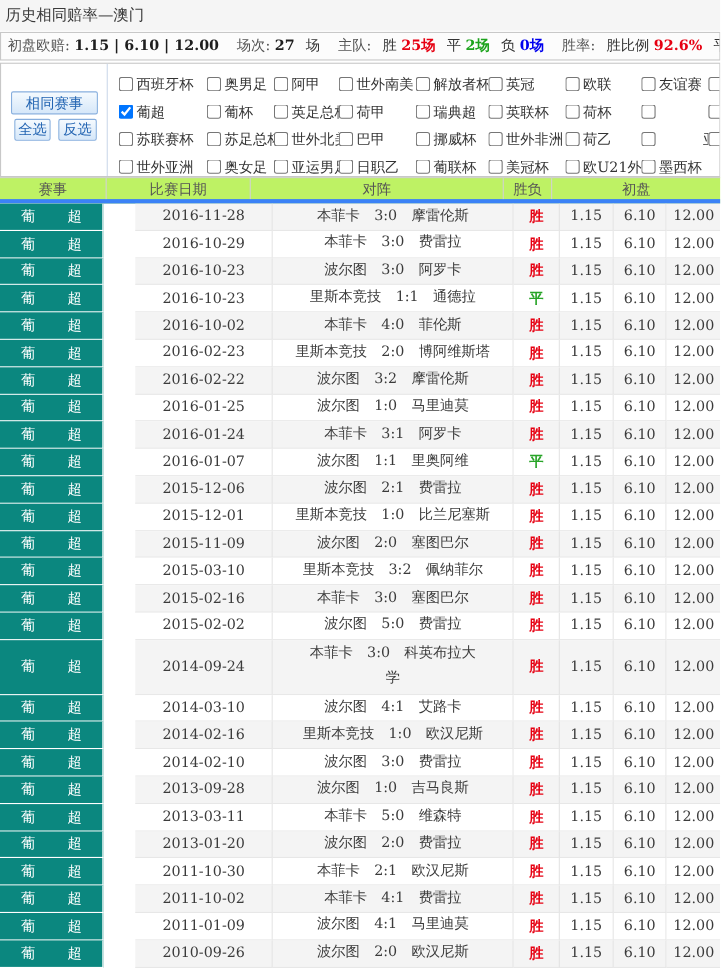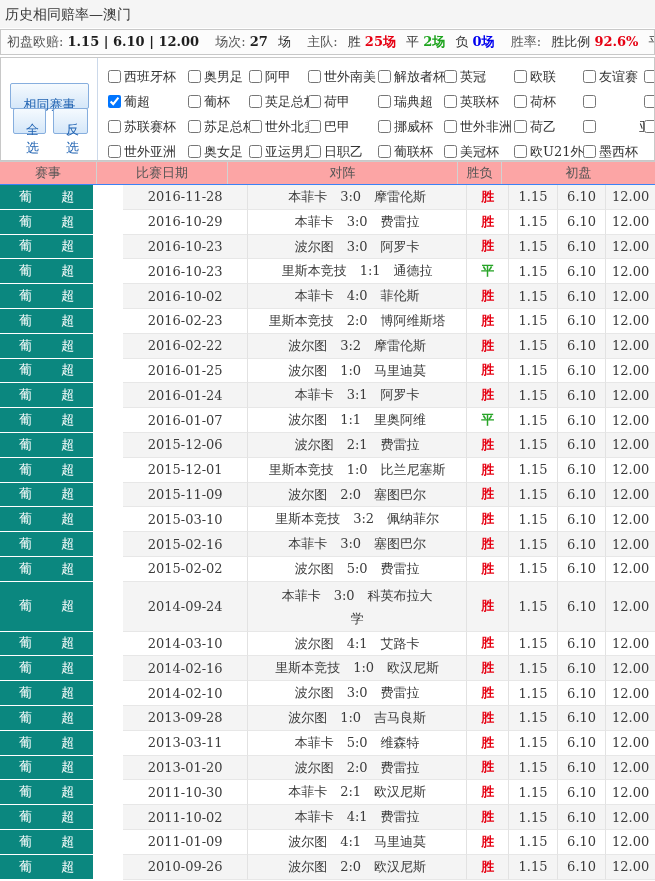--- a/index.html
+++ b/index.html
@@ -19,49 +19,49 @@
   .stats-bar .w { margin-left: 6px; color: #333; }
   .v-red   { color: #e60012; font-weight: bold; }
   .v-green { color: #1ca31c; font-weight: bold; }
   .v-blue  { color: #0000ee; font-weight: bold; }
 
   .filter { height: 104px; margin-top: 2px; border: 1px solid #c8c8c8; background: #fff; position: relative; }
   .left-col { position: absolute; left: 0; top: 0; width: 97px; height: 100%;
     border-right: 1px solid #ccd9ea; }
   .btn { position: absolute; border: 1px solid #86aede; border-radius: 2px;
     background: linear-gradient(#f5fafe, #d5e7f9); color: #2264b2; font-size: 13px;
-    text-align: center; cursor: pointer; font-family: inherit; padding: 12px; }
+    text-align: center; cursor: pointer; font-family: inherit; padding: 0; }
   #btn-same   { left: 9px;  top: 25px; width: 79px; height: 21px; }
   #btn-all    { left: 12px; top: 50px; width: 33px; height: 20px; }
   #btn-invert { left: 52px; top: 50px; width: 35px; height: 20px; }
   .league-grid { position: absolute; left: 98px; top: 0; right: 0; height: 100%;
     padding: 6px 0 0 9px; overflow: hidden; }
   .league-row { display: flex; align-items: center; height: 25px; white-space: nowrap; }
   .league-item { display: inline-flex; align-items: center; font-size: 13px; color: #333;
     flex: 0 0 auto; overflow: hidden; cursor: pointer; }
   .league-item input, .overflow-cb { width: 13px; height: 13px; margin: 0 3px 0 0; flex: 0 0 auto; }
 
-  .thead { display: flex; height: 24px; background: #fca5a5; border-top: 1px solid #ccc;
-    border-bottom: 1px solid #3b82f6; font-size: 13px; color: #555; }
+  .thead { display: flex; height: 24px; background: #bef264; border-top: 1px solid #ccc;
+    border-bottom: 4px solid #3b82f6; font-size: 13px; color: #555; }
   .hcell { display: flex; align-items: center; justify-content: center;
     border-right: 1px solid #d2d2d2; }
   .w-league { width: 97px; } .w-date { width: 131px; } .w-match { width: 230px; }
   .w-result { width: 44px; } .w-odds { width: 153px; border-right: none; }
 
   .tbody { height: 696px; overflow: hidden; }
   .trow { display: flex; height: 24.8px; font-size: 13px; }
   .trow.tall { height: 49.8px; }
   .trow.odd  .cell { background: #f4f4f4; }
   .trow.even .cell { background: #ffffff; }
   .cell { display: flex; align-items: center; justify-content: center;
     border-right: 1px solid #e2e2e2; border-bottom: 1px solid #e7e7e7; color: #3b3b3b; }
   .trow .cell.c-league { width: 97px; background: #0b877f; border-bottom: 1px solid #fff;
     border-right: 1px solid #fff; color: #fff; justify-content: space-between; padding: 0 19px; }
   .c-date { width: 131px; margin-left: 29px; }
-  .c-match { width: 230px; align-items: flex-end; }
+  .c-match { width: 230px; }
   .matchup { display: inline-block; text-align: center; line-height: 1.75; }
   .matchup.wrap { max-width: 158px; }
   .matchup .score { margin: 0 13px; }
   .c-result { width: 44px; font-weight: bold; }
   .res-win  { color: #e60012; }
   .res-draw { color: #28a428; }
   .c-odds { width: 51px; }
   .c-odds.last { border-right: none; }
 </style>
 </head>

